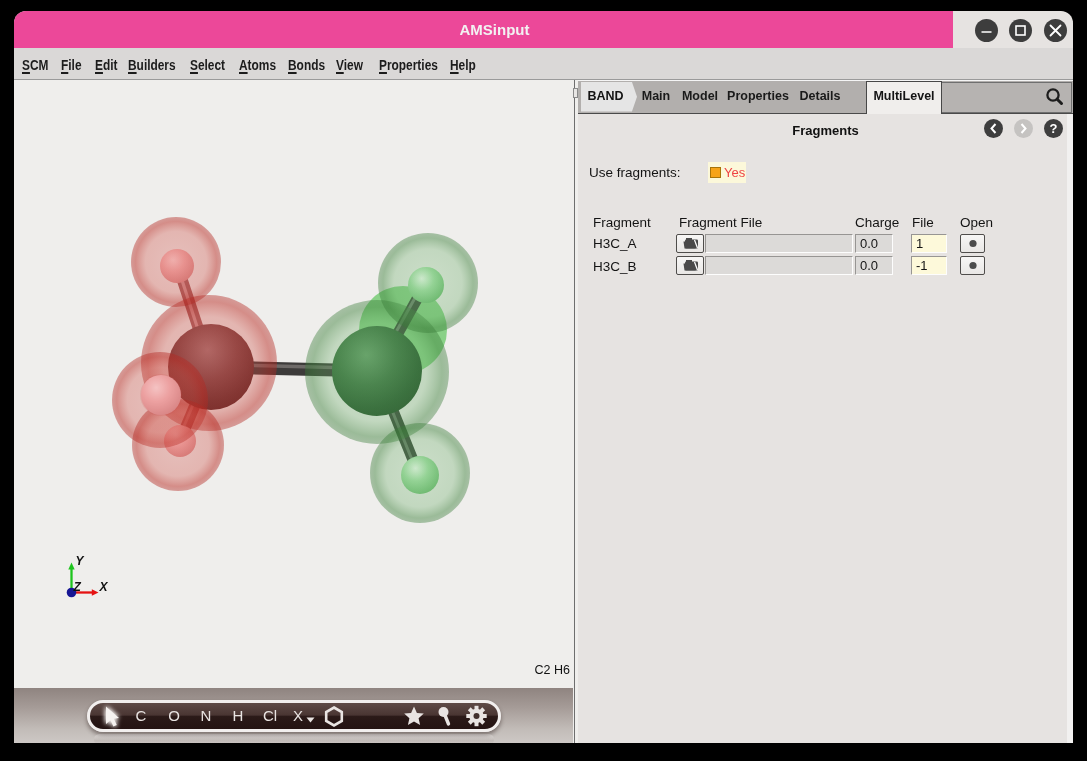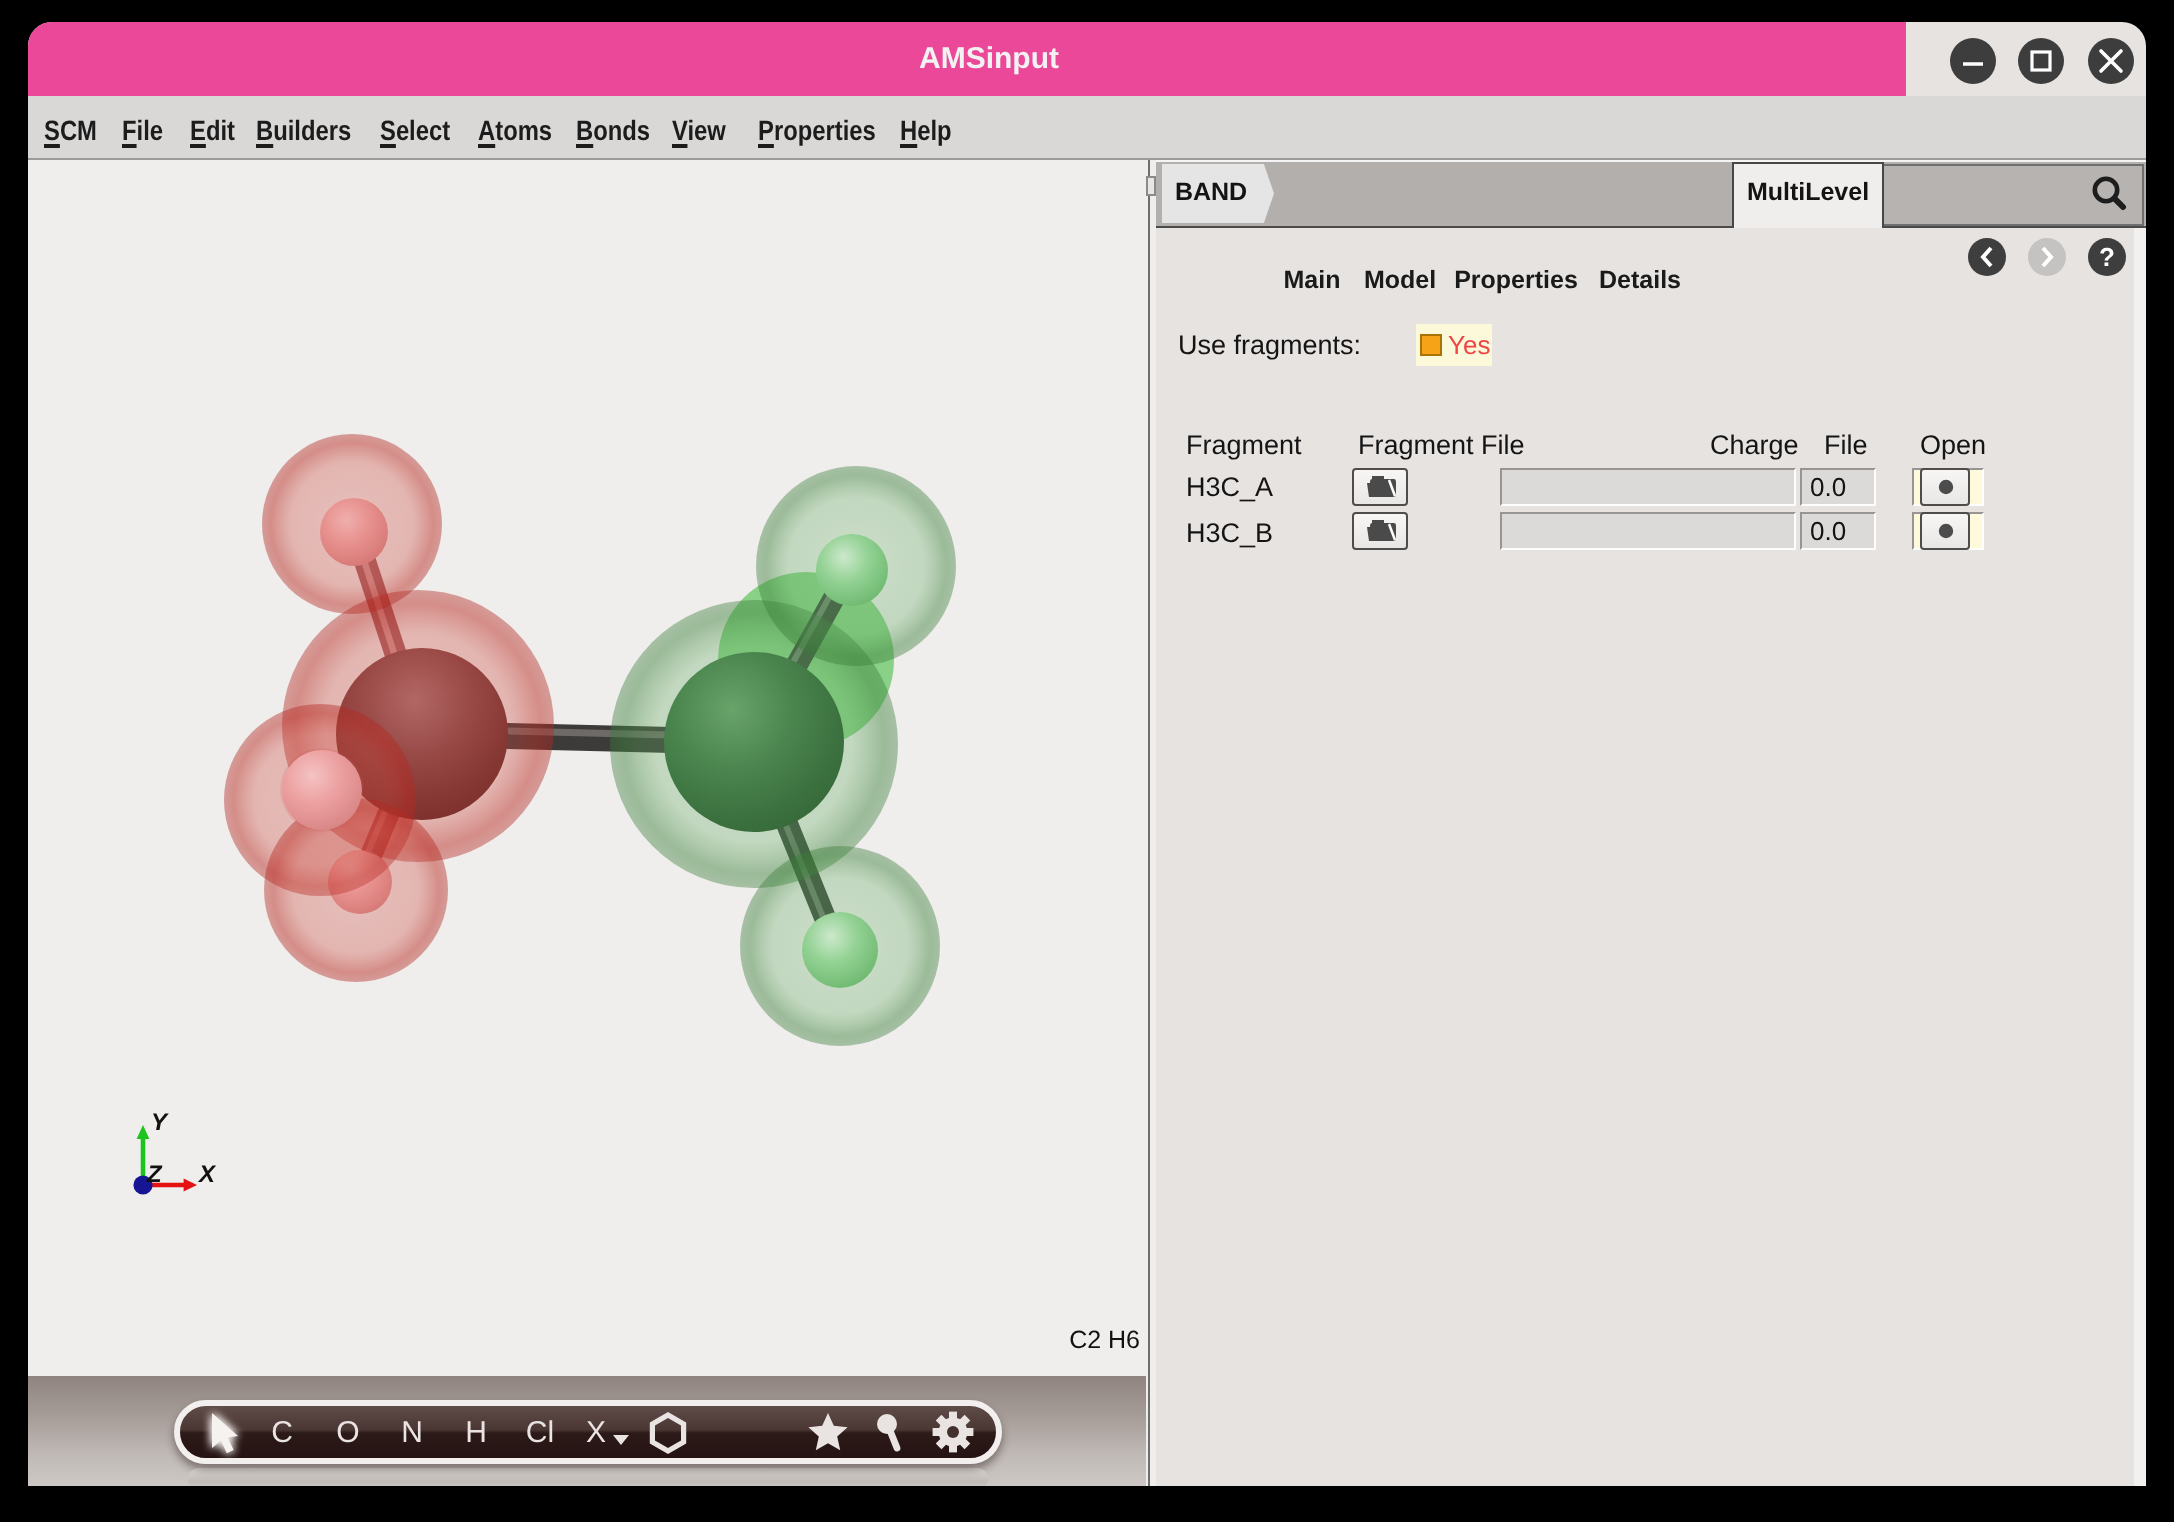--- a/index.html
+++ b/index.html
@@ -38,21 +38,21 @@
   
   #tabbar { position:absolute; left:0; top:1px; width:495px; height:33px;
     background:#b2afad; border-bottom:1px solid #4a4a4a; z-index:2; }
   #tabtopline { position:absolute; left:0; top:0px; width:495px; height:1px;
     background:#f5f5f5; }
   #bandtab { position:absolute; left:3px; top:1px; width:56px; height:29.5px;
     background:#e5e5e5; clip-path:polygon(0 0, 91% 0, 100% 50%, 91% 100%, 0 100%); }
   #bandtab span { display:block; width:49px; text-align:center; line-height:29px;
     font-size:12.5px; font-weight:bold; color:#141414; }
   .tablbl { position:absolute; top:1px; height:29px; line-height:29px;
-    font-size:12.5px; font-weight:bold; color:#1a1a1a; transform:translateX(-50%);margin-top:44px; }
+    font-size:12.5px; font-weight:bold; color:#1a1a1a; transform:translateX(-50%); }
   #mltab { position:absolute; left:268px; top:1px; width:76px; height:33px;
     background:#f0eeec; border:1px solid #474747; border-bottom:none;
     text-align:center; line-height:29px; font-size:12.5px; font-weight:bold;
     color:#141414; z-index:3;margin-left:20px; }
   #searchbox { position:absolute; left:344px; top:1px; width:150px; height:31px;
     background:#b6b3b1; border:1px solid #6f6f6f; }
   
   #content { position:absolute; left:0; top:32px; width:495px; height:631px;
     background:#e6e3e1; border-right:6px solid #f2f1f0; }
   #fragtitle { position:absolute; left:0; top:11px; width:495px; text-align:center;
@@ -64,21 +64,21 @@
   #yesbox .chk { position:absolute; left:2px; top:5px; width:11px; height:11px;
     background:#f6a318; border:1px solid #a8740a; }
   #yesbox .lbl { position:absolute; left:16px; top:3px; font-size:13px; color:#ef4444; }
   .hdr { position:absolute; font-size:13.5px; color:#141414; top:103px; }
   .rowlbl { position:absolute; font-size:13.5px; color:#141414; }
   .btn { position:absolute; height:19px; background:linear-gradient(#f7f6f5,#e9e7e5);
     border:1px solid #4f4d4b; border-radius:2px; }
   .sunken { position:absolute; height:19px; background:#dcdad8;
     border-top:1px solid #979593; border-left:1px solid #979593;
     border-bottom:1px solid #fdfdfd; border-right:1px solid #fdfdfd;
-    font-size:13px; color:#141414; line-height:17px; padding-left:4px;margin-left:45px; }
+    font-size:13px; color:#141414; line-height:17px; padding-left:4px; }
   .yellow { background:#fdf9da; }
   
   #toolbar { position:absolute; left:0; top:608px; width:559px; height:55px;
     background:linear-gradient(#8f8480 0%, #a59b97 35%, #c2bcb8 75%, #cdc8c5 100%); }
   #pill { position:absolute; left:73px; top:12px; width:414px; height:32px;
     border-radius:16px; border:3px solid #f2efee;
     background:linear-gradient(#5f4b47 0%, #4a3633 46%, #2b1a18 52%, #241312 100%);
     box-shadow:0 3px 4px rgba(40,25,22,0.45); }
   #pillreflect { position:absolute; left:80px; top:46px; width:400px; height:11px;
     border-radius:6px; background:linear-gradient(rgba(248,246,245,0.55), rgba(120,105,100,0.12) 60%, rgba(160,150,146,0)); }
@@ -269,20 +269,21 @@
         <span class="tablbl" style="left:180px;">Properties</span>
         <span class="tablbl" style="left:242px;">Details</span>
         <div id="searchbox"></div>
         <svg style="position:absolute;left:466px;top:5px;z-index:4;" width="22" height="22">
             <circle cx="9" cy="9" r="5.6" fill="none" stroke="#1d1d1d" stroke-width="2.3"></circle>
             <line x1="13.2" y1="13.2" x2="17.5" y2="17.5" stroke="#1d1d1d" stroke-width="3" stroke-linecap="round"></line>
           </svg>
       </div>
       <div id="mltab">MultiLevel</div>
       <div id="content">
+        <div id="fragtitle">Fragments</div>
         <svg class="navbtn" style="left:406px;" width="19" height="19">
           <circle cx="9.5" cy="9.5" r="9.5" fill="#3e3e3e"></circle>
           <path d="M11.5 5 L7.5 9.5 L11.5 14" fill="none" stroke="#fff" stroke-width="2"></path>
         </svg>
         <svg class="navbtn" style="left:436px;" width="19" height="19">
           <circle cx="9.5" cy="9.5" r="9.5" fill="#c5c3c1"></circle>
           <path d="M7.5 5 L11.5 9.5 L7.5 14" fill="none" stroke="#fff" stroke-width="2"></path>
         </svg>
         <svg class="navbtn" style="left:466px;" width="19" height="19">
           <circle cx="9.5" cy="9.5" r="9.5" fill="#3e3e3e"></circle>

